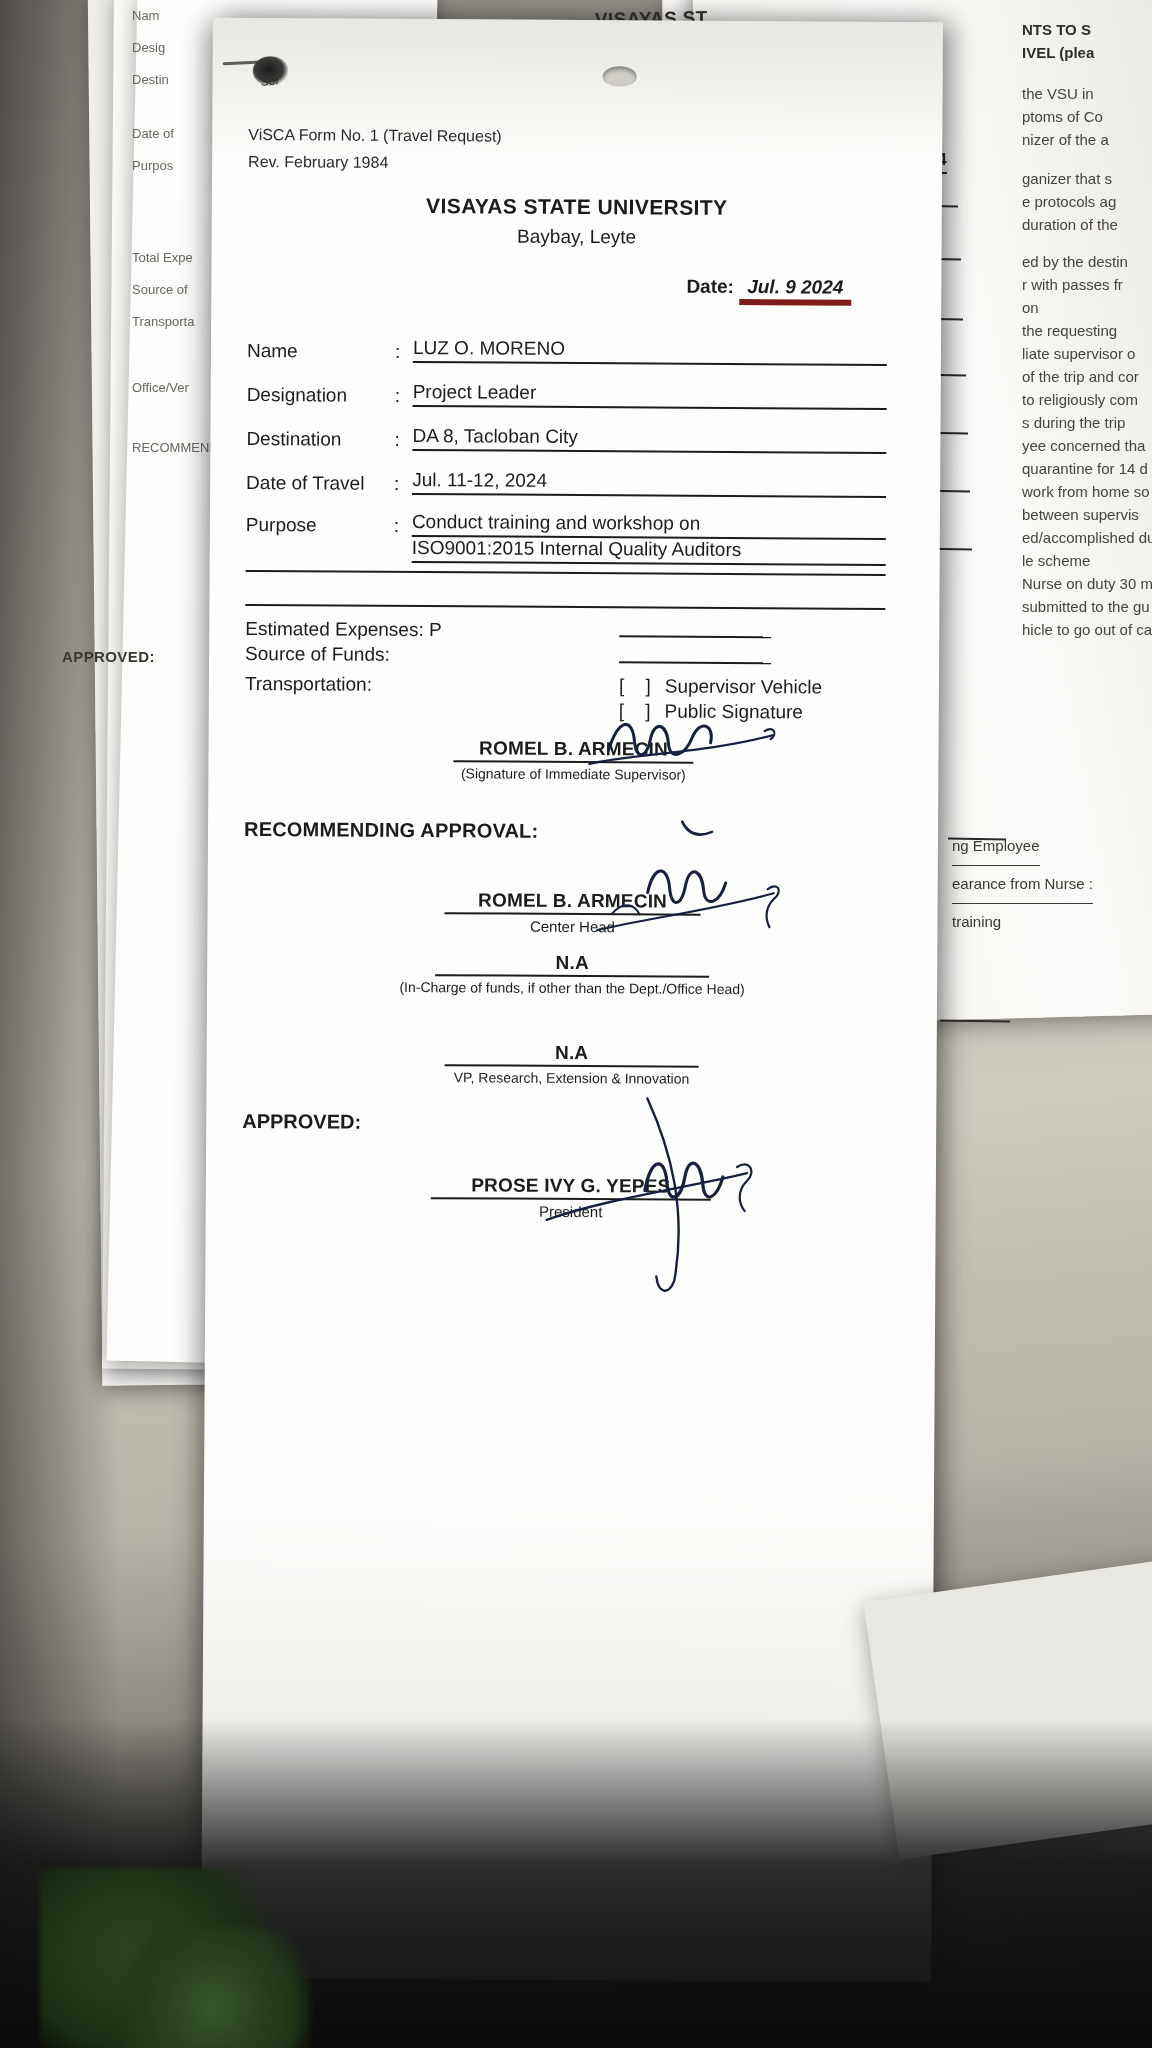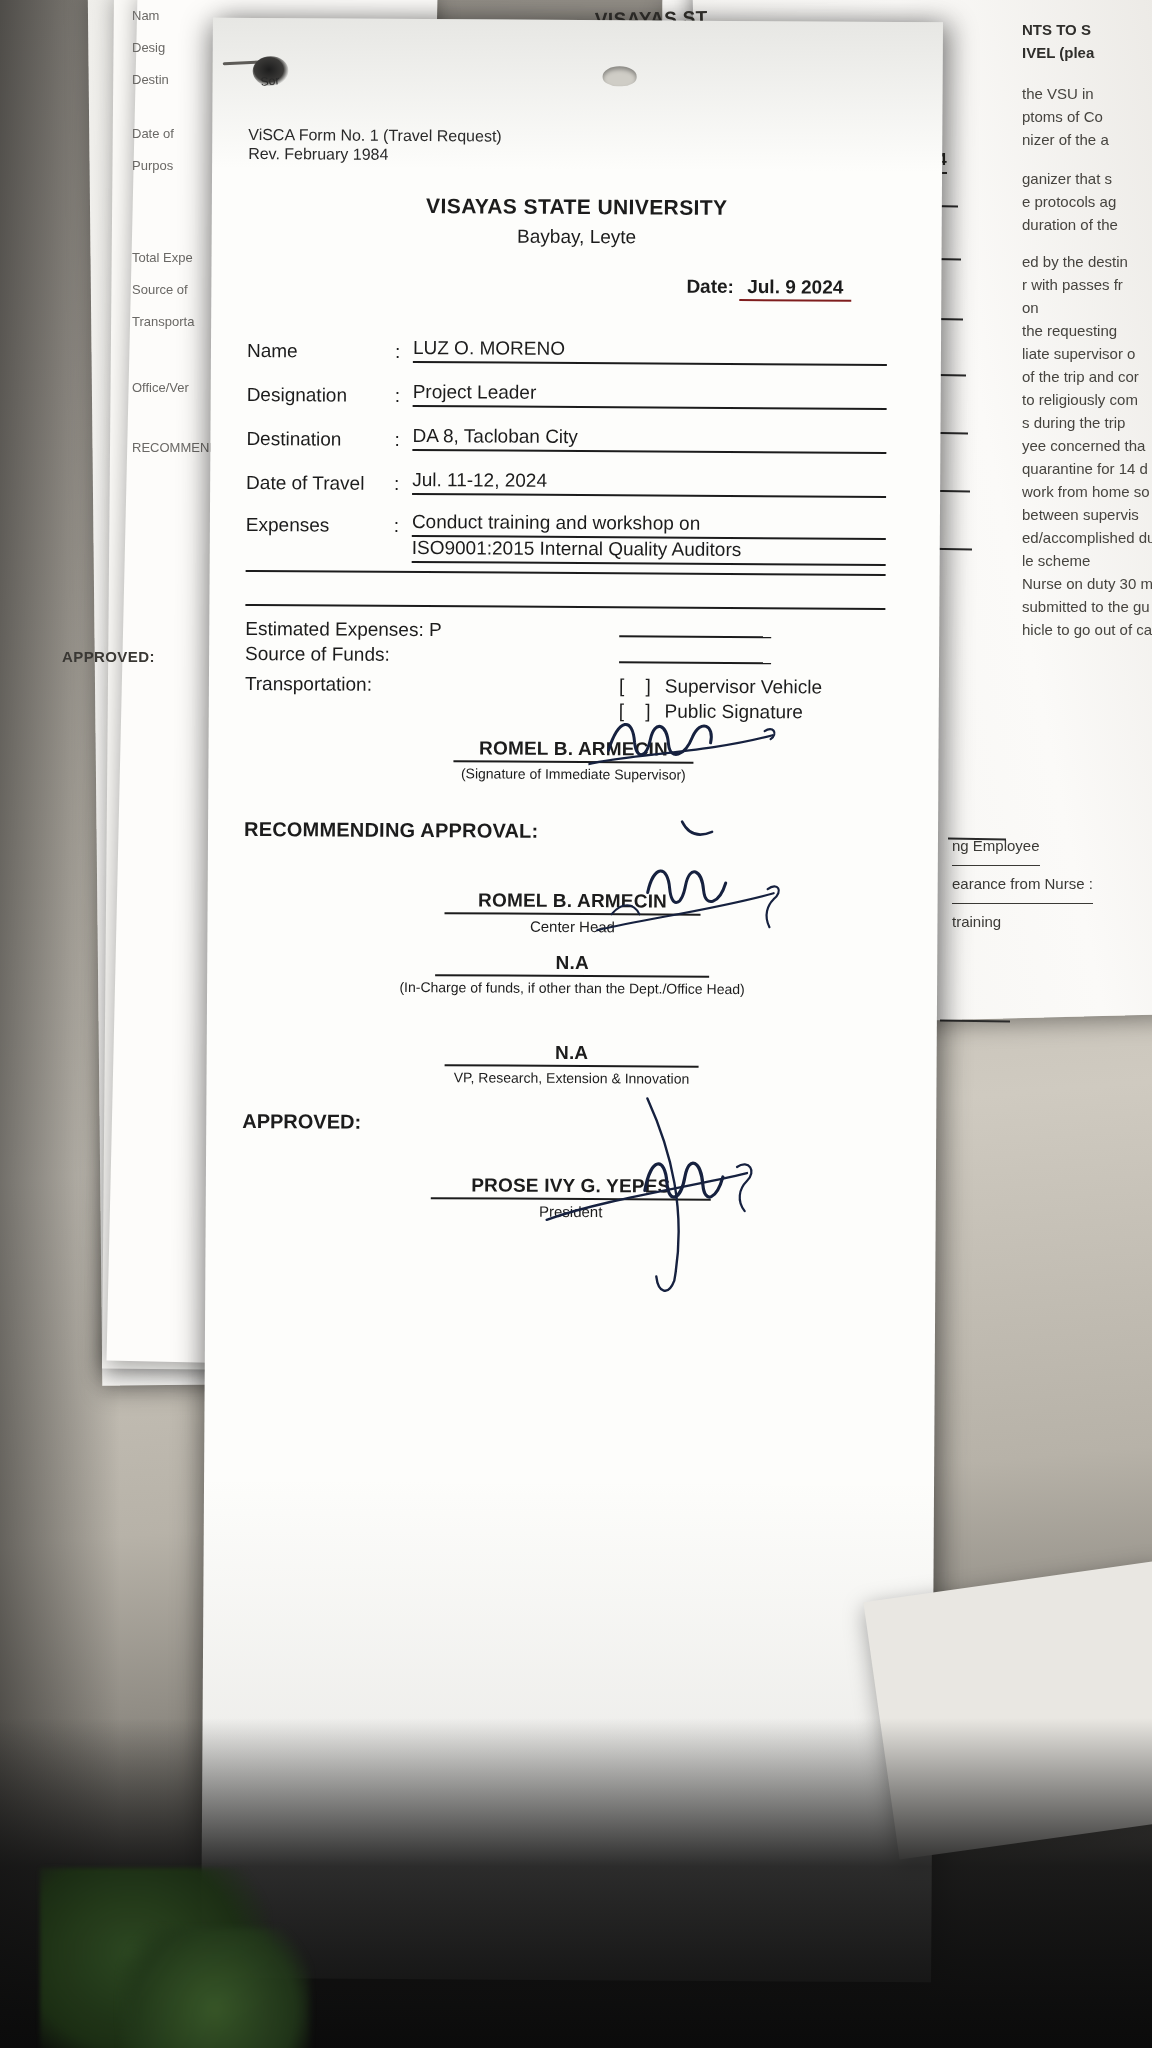--- a/index.html
+++ b/index.html
@@ -230,21 +230,21 @@
     transform: rotate(-6deg);
   }
 
   .meta {
     position: absolute;
     left: 36px;
     font-size: 16px;
     color: #2a2a2a;
   }
   #meta1 { top: 108px; }
-  #meta2 { top: 127px; text-align: right; }
+  #meta2 { top: 135px; text-align: right; }
 
   #univ {
     position: absolute;
     top: 175px;
     left: 0; right: 0;
     text-align: center;
     font-size: 21px;
     font-weight: bold;
     letter-spacing: .4px;
   }
@@ -256,22 +256,23 @@
     font-size: 19px;
   }
 
   #datefield {
     position: absolute;
     right: 90px; top: 255px;
     font-size: 19px;
     font-weight: bold;
   }
   #datefield .val {
-    border-bottom: 2px solid #7f1d1d;
+    border-bottom: 6px solid #7f1d1d;
     padding: 0 8px 2px 8px;
+    font-style: italic;
   }
 
   .field {
     position: absolute;
     left: 36px;
     width: 640px;
     font-size: 19px;
     display: flex;
     align-items: flex-end;
   }
@@ -529,21 +530,21 @@
       <span class="val">DA 8, Tacloban City</span>
     </div>
 
     <div class="field" id="f-travel">
       <span class="lbl">Date of Travel</span>
       <span class="colon">:</span>
       <span class="val">Jul. 11-12, 2024</span>
     </div>
 
     <div class="field" id="f-purpose">
-      <span class="lbl">Expenses</span>
+      <span class="lbl">Purpose</span>
       <span class="colon">:</span>
       <span class="val">Conduct training and workshop on</span>
     </div>
     <div id="purpose-line2">ISO9001:2015 Internal Quality Auditors</div>
 
     <div class="blank-line" id="bl1"></div>
     <div class="blank-line" id="bl2"></div>
 
     <div id="est">Estimated Expenses: P</div>
     <div id="est-line"></div>

